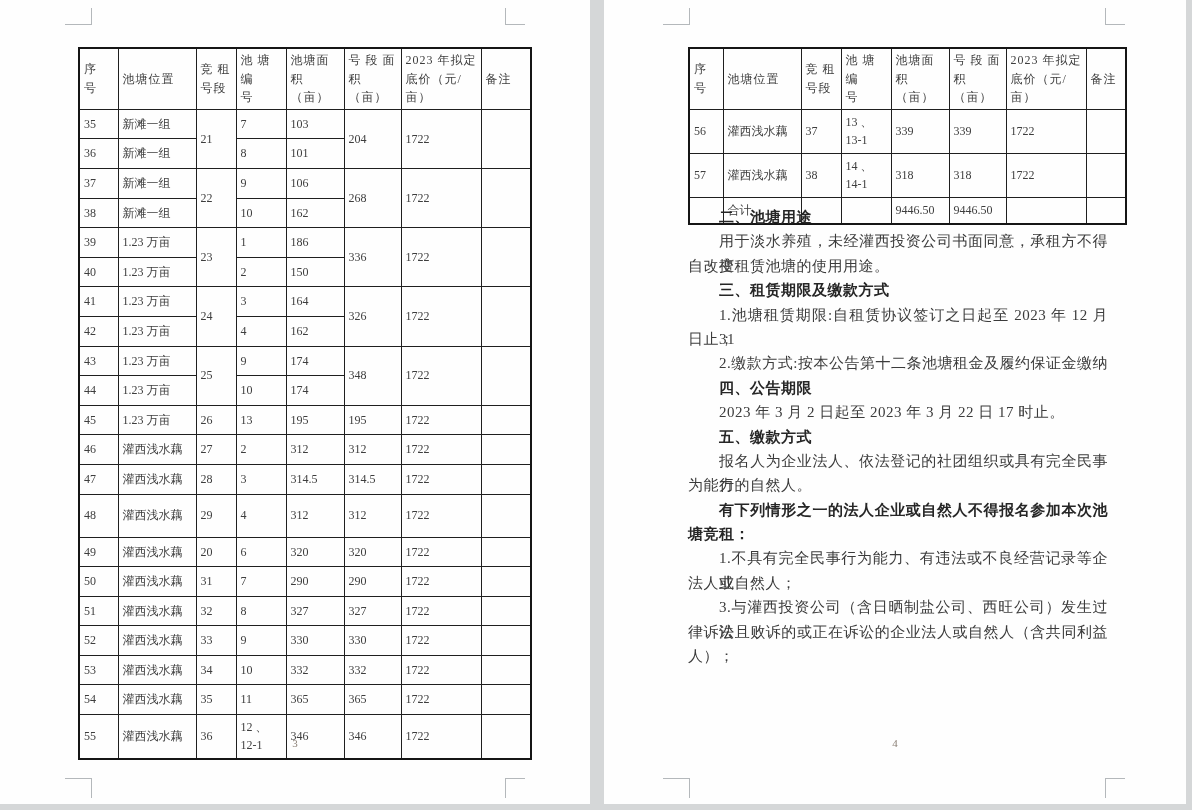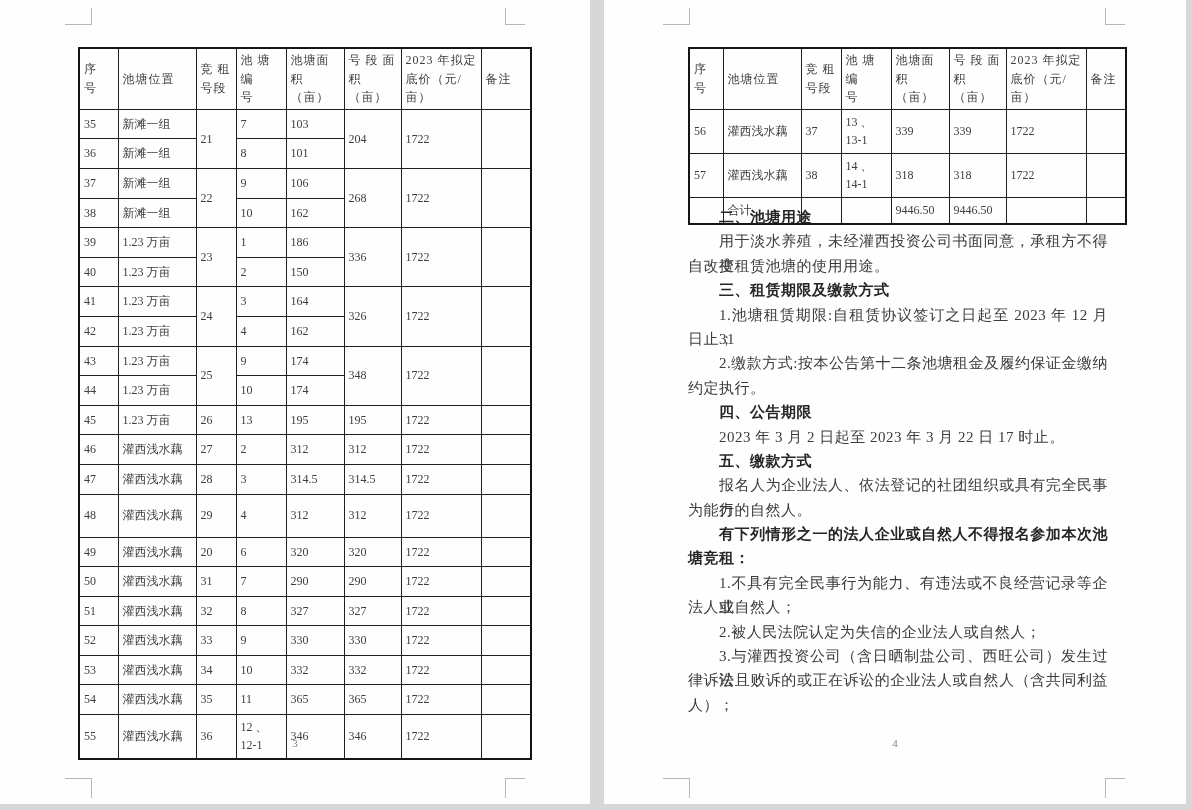--- a/index.html
+++ b/index.html
@@ -338,31 +338,29 @@
         </table>
       </div>
     <div class="body-text" id="body-text-mount">
         <div class="line bold indent">二、池塘用途</div>
         <div class="line indent just">用于淡水养殖，未经灌西投资公司书面同意，承租方不得擅</div>
         <div class="line">自改变租赁池塘的使用用途。</div>
         <div class="line bold indent">三、租赁期限及缴款方式</div>
         <div class="line indent just">1.池塘租赁期限:自租赁协议签订之日起至 2023 年 12 月 31</div>
         <div class="line">日止；</div>
         <div class="line indent just">2.缴款方式:按本公告第十二条池塘租金及履约保证金缴纳</div>
-        <div class="line">约定执行。</div>
         <div class="line bold indent">四、公告期限</div>
         <div class="line indent">2023 年 3 月 2 日起至 2023 年 3 月 22 日 17 时止。</div>
         <div class="line bold indent">五、缴款方式</div>
         <div class="line indent just">报名人为企业法人、依法登记的社团组织或具有完全民事行</div>
         <div class="line">为能力的自然人。</div>
         <div class="line bold indent just">有下列情形之一的法人企业或自然人不得报名参加本次池</div>
         <div class="line bold">塘竞租：</div>
         <div class="line indent just">1.不具有完全民事行为能力、有违法或不良经营记录等企业</div>
         <div class="line">法人或自然人；</div>
-        <div class="line indent">2.被人民法院认定为失信的企业法人或自然人；</div>
         <div class="line indent just">3.与灌西投资公司（含日晒制盐公司、西旺公司）发生过法</div>
         <div class="line just">律诉讼且败诉的或正在诉讼的企业法人或自然人（含共同利益</div>
         <div class="line">人）；</div>
       </div>
     <div class="page-num">4</div>
   </div>
 
 </div>
 
 </body></html>

